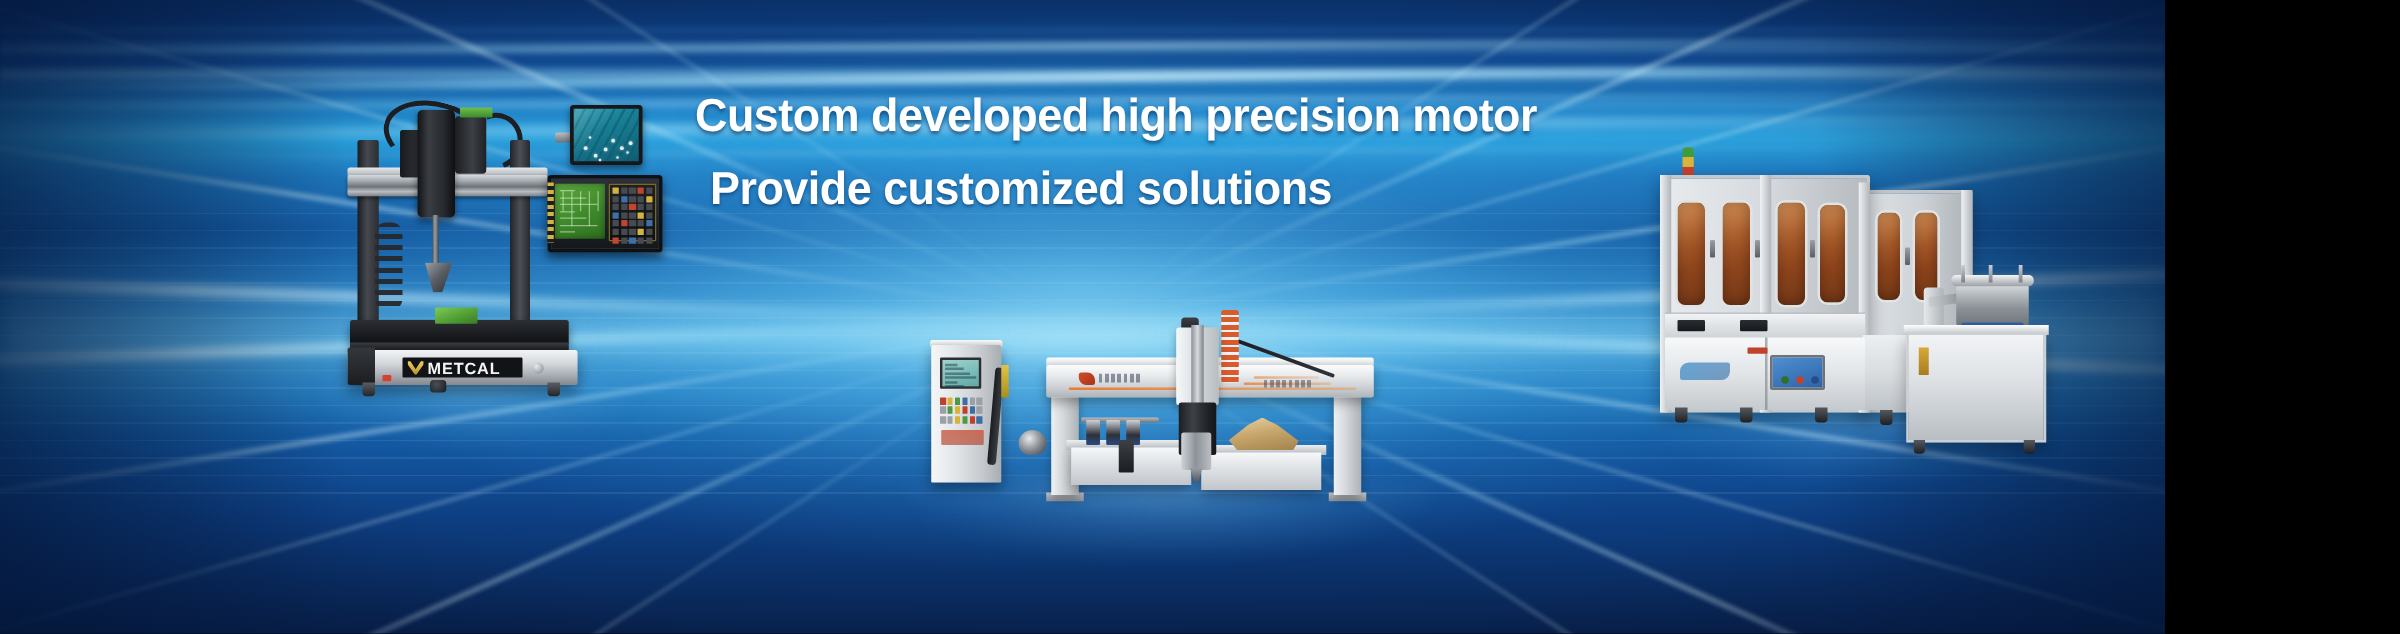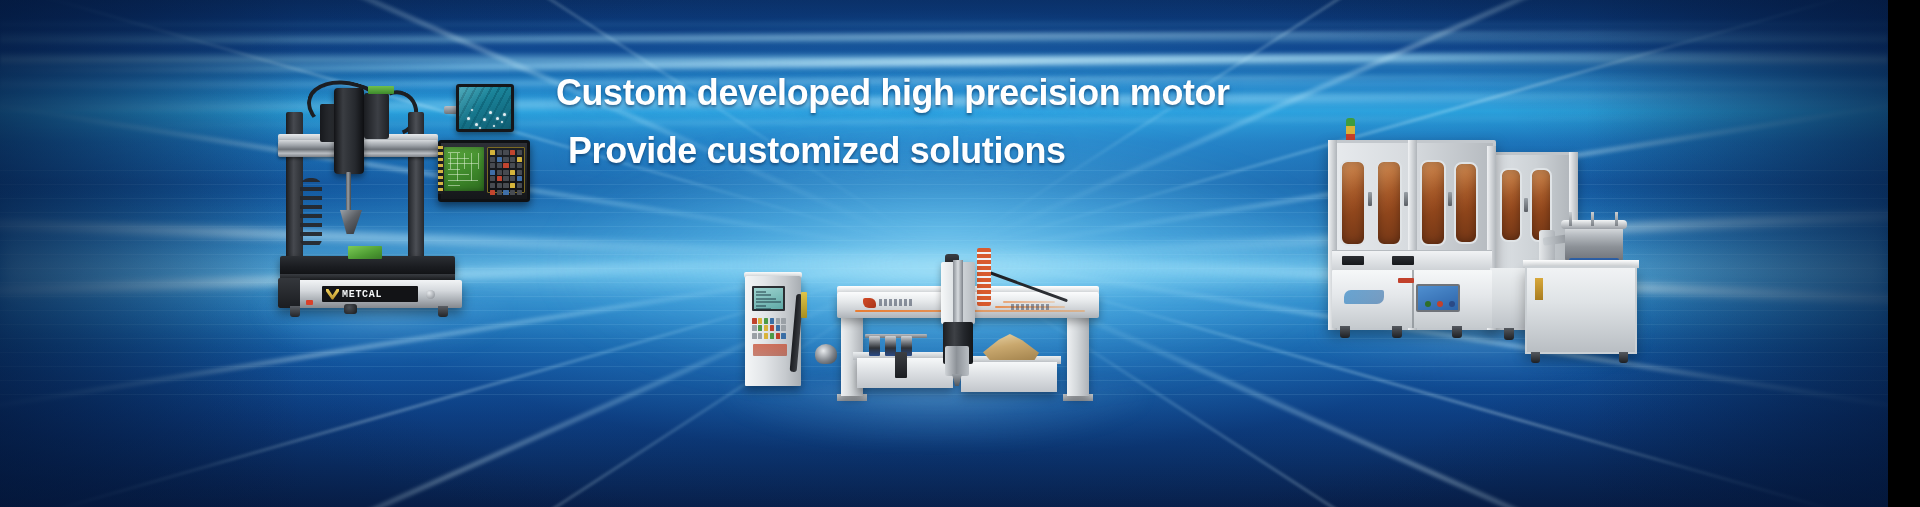--- a/index.html
+++ b/index.html
@@ -3,21 +3,21 @@
 <meta charset="utf-8">
 <style>
   html, body {
     margin: 0; padding: 0;
     background: #000;
   }
   * { box-sizing: border-box; }
 
   .banner {
     position: relative;
-    width: 1888px;
+    width: 1732px;
     height: 507px;
     overflow: hidden;
     font-family: "Liberation Sans", sans-serif;
     background:
       radial-gradient(ellipse 900px 320px at 50% 46%, rgba(90,205,255,0.55) 0%, rgba(60,170,235,0.30) 38%, rgba(20,90,170,0.05) 70%, rgba(0,0,0,0) 100%),
       linear-gradient(180deg,
         #0a2f66 0%,
         #0c3f86 9%,
         #1d7fc4 17%,
         #2aa3dd 22%,
@@ -254,22 +254,22 @@
     border-radius: 1px;
     display: flex; align-items: center; gap: 3px;
     padding-left: 4px;
   }
   .rb-logo-m {
     width: 13px; height: 11px;
     background: linear-gradient(180deg,#f0cf5a,#b8912a);
     clip-path: polygon(0% 0%, 16% 0%, 50% 62%, 84% 0%, 100% 0%, 100% 26%, 55% 100%, 45% 100%, 0% 26%);
   }
   .rb-logo-text {
-    color: #f3f5f7; font-size: 10px; font-weight: 700; letter-spacing: 0.7px;
-    font-family: Liberation Mono, monospace;
+    color: #f3f5f7; font-size: 13px; font-weight: 700; letter-spacing: 0.7px;
+    font-family: Liberation Sans, sans-serif;
   }
   .rb-led { left: 28px; top: 240px; width: 7px; height: 5px; background: #d8402a; border-radius: 1px; }
   .rb-knob { left: 148px; top: 230px; width: 9px; height: 9px; background: radial-gradient(circle at 35% 32%, #e8ebee, #7e838a); border-radius: 50%; }
   .rb-foot { top: 246px; width: 10px; height: 11px; background: linear-gradient(180deg,#5a5e64,#232529); border-radius: 0 0 3px 3px; }
   .rb-foot.f1 { left: 12px; }
   .rb-foot.f2 { left: 160px; }
   .rb-caster { left: 66px; top: 244px; width: 13px; height: 10px; background: radial-gradient(circle at 40% 35%,#4b4f55,#17191c); border-radius: 3px; }
 
   
   #monitor-top { left: 456px; top: 84px; width: 58px; height: 48px; z-index: 31; }

